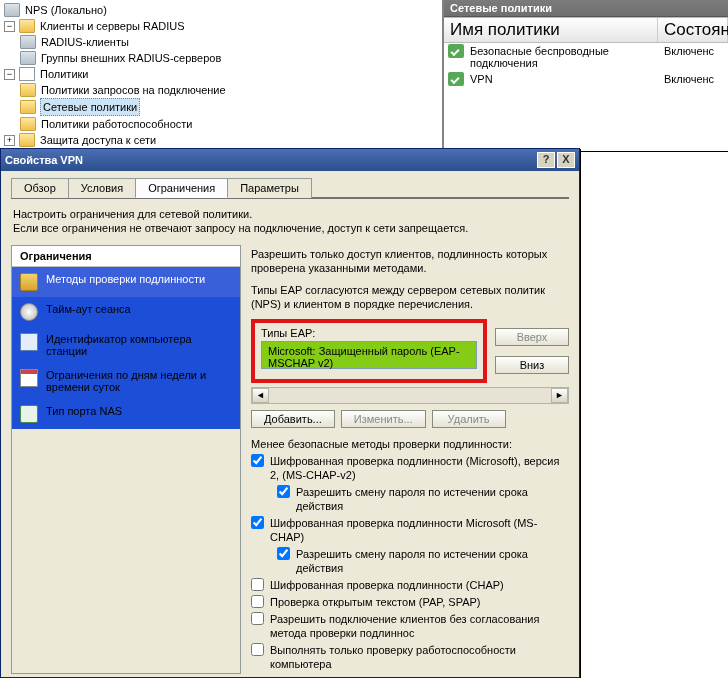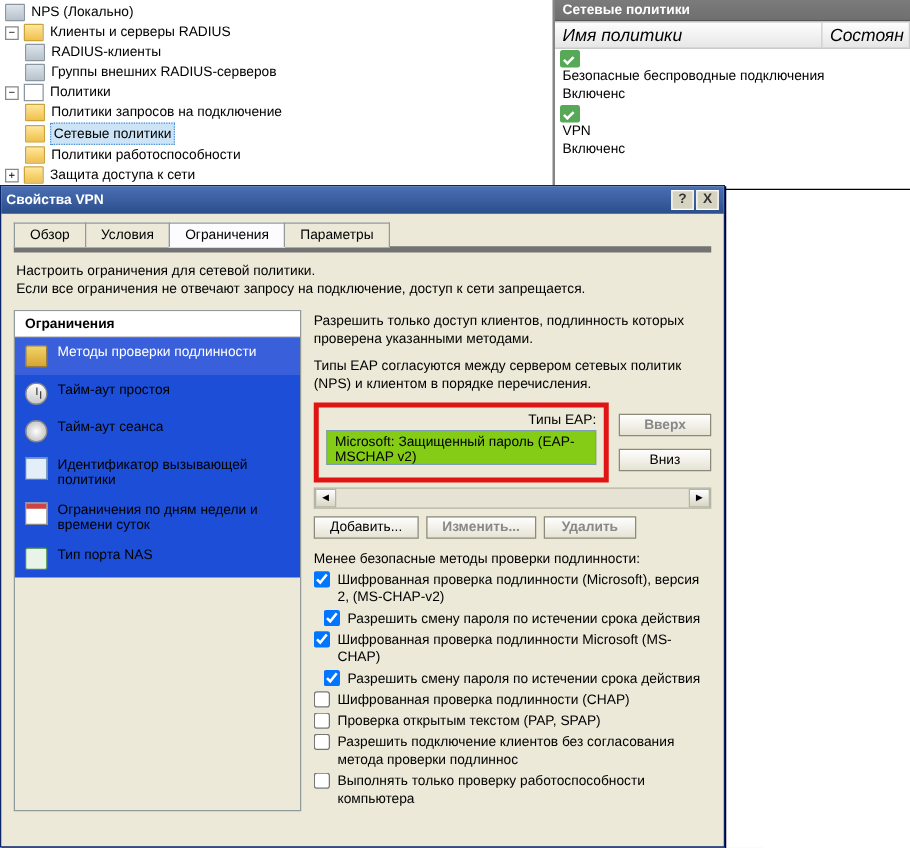--- a/index.html
+++ b/index.html
@@ -57,31 +57,29 @@
   position: relative;
 }
 .mmc-right-desc .desc-icon::after{
   content:""; position:absolute; left:6px; right:6px; top:7px; height:2px; background:#5a7fb4; box-shadow:0 5px 0 #5a7fb4,0 10px 0 #5a7fb4;
 }
 .mmc-right-table-header {
   display: flex;
   background: linear-gradient(#fefefe,#e6e6e6);
   border-top: 1px solid #bbb;
   border-bottom: 1px solid #bbb;
-  font-size: 14px;
-  font-style: italic;
+  font-size: 17px;
 }
 .mmc-right-table-header div {
   padding: 2px 6px;
   border-right: 1px solid #ccc;
 }
 .mmc-right-table-body .row {
   display: flex;
   padding: 1px 0;
-  flex-direction: column;
 }
 .mmc-right-table-body .row > div {
   padding: 1px 6px;
 }
 .row-icon {
   width: 16px; height: 14px; margin-left:4px;
   background: #57a857;
   border-radius: 2px;
   display:inline-block;
   position:relative;
@@ -137,21 +135,21 @@
   border:1px solid #fff;
   color:#333;
   font-size:11px; line-height:13px; text-align:center;
   margin-left:2px;
   cursor:pointer;
 }
 .dlg-body {
   padding: 6px 10px 10px 10px;
   height: calc(100% - 22px);
 }
-.tabs { display:flex; border-bottom:5px solid #737373; margin-bottom:8px; }
+.tabs { display:flex; border-bottom:2px solid #737373; margin-bottom:8px; }
 .tab {
   padding:3px 12px;
   border:1px solid #919b9c;
   border-bottom:none;
   background:#ece9d8;
   margin-right:-1px;
   cursor:pointer;
   position:relative;
   top:1px;
 }
@@ -191,21 +189,21 @@
 .ico-station{ background:#e4eef8; border:1px solid #5a7fb4;}
 .ico-cal{ background:#fff; border:1px solid #888;}
 .ico-cal::before{content:"";display:block;height:4px;background:#c44;}
 .ico-nas{ background:#e8f4e8; border:1px solid #4a8a4a; border-radius:2px;}
 
 .right-panel { flex:1; }
 
 .right-panel .desc { margin:2px 0 8px 0; line-height:14px; }
 
 .eap-box-row { display:flex; gap:8px; align-items:stretch; }
-.eap-label-row { margin-bottom:2px;text-align:right; }
+.eap-label-row { margin-bottom:2px; }
 
 .red-frame {
   border:4px solid #e01414;
   padding:4px 6px 10px 6px;
   flex:1;
 }
 .eap-list {
   border:1px solid #7f9db9;
   background:#84cc16;
   height:28px;
@@ -229,30 +227,30 @@
 .btnrow { margin-top:6px; display:flex; gap:6px; }
 
 button.winbtn2 {
   font: 11px Tahoma, sans-serif;
   background: linear-gradient(#fefefe,#e6e3d4);
   border:1px solid #8a8a7a;
   padding:2px 12px;
   min-width:74px;
   cursor:pointer;
 }
-button.winbtn2:disabled { color:#888; cursor:default;font-weight:bold; }
+button.winbtn2:disabled { color:#888; cursor:default; }
 
 .checks-title{ margin:10px 0 4px 0; }
 
 .checks label{
   display:flex; align-items:flex-start; gap:6px;
   margin:3px 0;
   line-height:14px;
 }
-.checks .indent{ margin-left:8px; }
+.checks .indent{ margin-left:26px; }
 .checks input[type=checkbox]{ margin:0; width:13px; height:13px; }
 
 
 .node-label{ padding:0 1px; }
 </style>
 </head>
 <body>
 
 <div class="mmc">
   <div class="mmc-tree">
@@ -354,30 +352,26 @@
     <div class="main-row">
 
       <div class="left-panel">
         <div class="panel-title">Ограничения</div>
         <div class="left-list">
           <div class="left-item selected">
             <span class="li-icon ico-lock"></span>
             <span>Методы проверки подлинности</span>
           </div>
           <div class="left-item">
-            <span class="li-icon ico-clock"></span>
-            <span>Тайм-аут простоя</span>
-          </div>
-          <div class="left-item">
             <span class="li-icon ico-clockr"></span>
             <span>Тайм-аут сеанса</span>
           </div>
           <div class="left-item">
             <span class="li-icon ico-station"></span>
-            <span>Идентификатор вызывающей политики</span>
+            <span>Идентификатор компьютера станции</span>
           </div>
           <div class="left-item">
             <span class="li-icon ico-cal"></span>
             <span>Ограничения по дням недели и времени суток</span>
           </div>
           <div class="left-item">
             <span class="li-icon ico-nas"></span>
             <span>Тип порта NAS</span>
           </div>
         </div>

